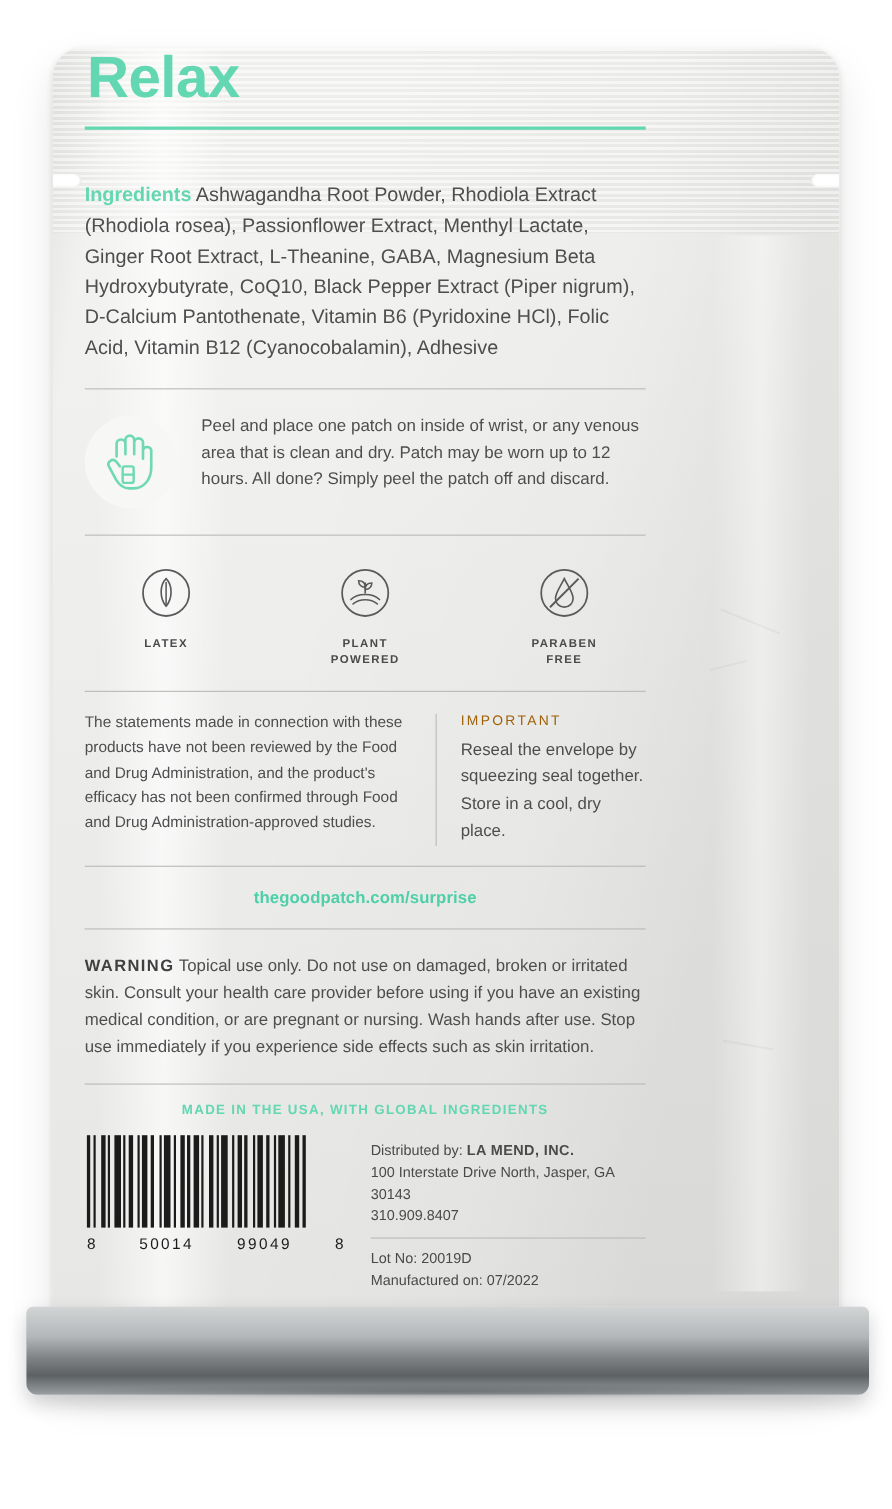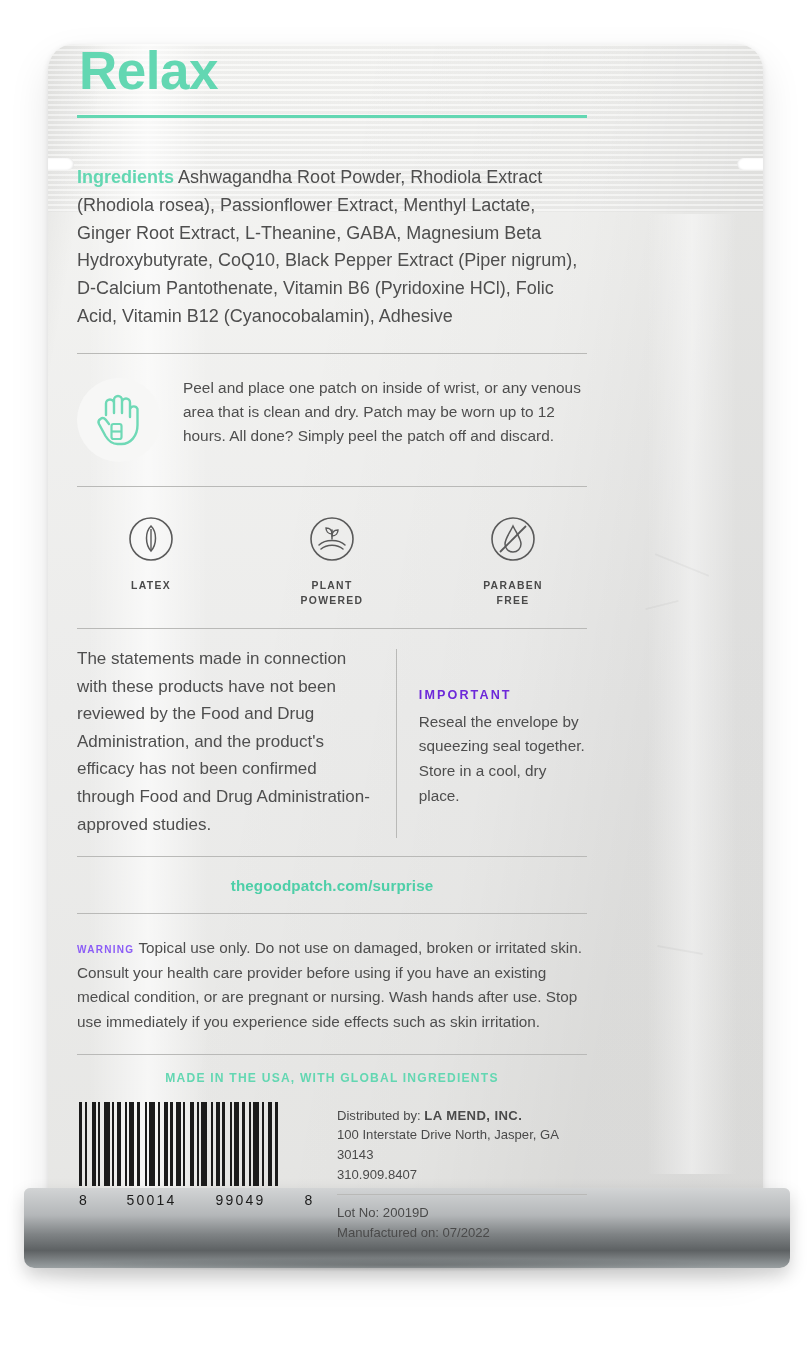--- a/index.html
+++ b/index.html
@@ -205,65 +205,64 @@
 
   
   .two-col {
     display: flex;
     padding-top: 16px;
     padding-bottom: 18px;
   }
   .col-left {
     width: 300px;
     padding-right: 22px;
-    font-size: 17px;
+    font-size: 14px;
     line-height: 1.62;
     color: #4e4e4e;
   }
   .col-div {
     width: 1px;
     background: #b9b9b7;
     margin: 4px 0 0 0;
   }
   .col-right {
     padding-left: 22px;
     width: 170px;
     font-size: 15.3px;
     line-height: 1.62;
     color: #4e4e4e;
   }
   .col-right .h {
     font-size: 12.6px;
     letter-spacing: 2.1px;
-    font-weight: 700;
-    color: #6d28d9;
+    font-weight: 400;
+    color: #a16207;
     margin-bottom: 4px;
-    margin-top: 40px;
   }
 
   .weburl {
     text-align: center;
     color: #4ecfa8;
     font-weight: 700;
     font-size: 15.2px;
     padding: 17px 0 16px 0;
     letter-spacing: .1px;
   }
 
   .warning {
     padding: 22px 0 20px 0;
     font-size: 15.3px;
     line-height: 1.6;
     color: #4e4e4e;
   }
   .warning .lbl {
     font-weight: 700;
     letter-spacing: 1.3px;
-    font-size: 10px;
-    color: #8b5cf6;
+    font-size: 15px;
+    color: #404040;
   }
 
   .made-in {
     text-align: center;
     color: #63d7b2;
     font-weight: 700;
     font-size: 12.1px;
     letter-spacing: 1.2px;
     padding: 14px 0 14px 0;
   }

